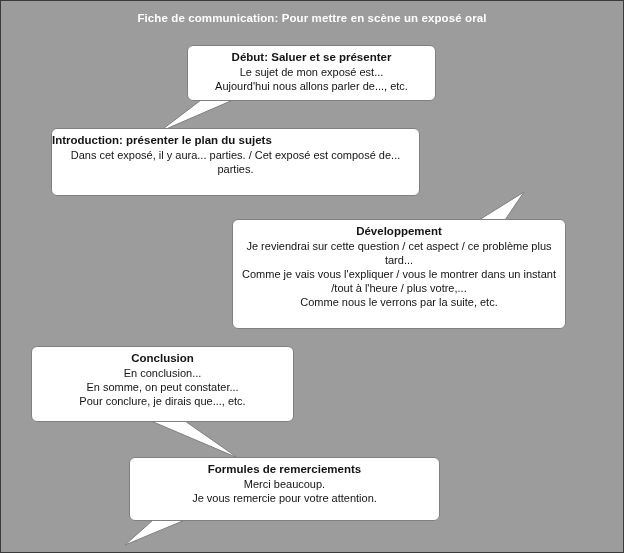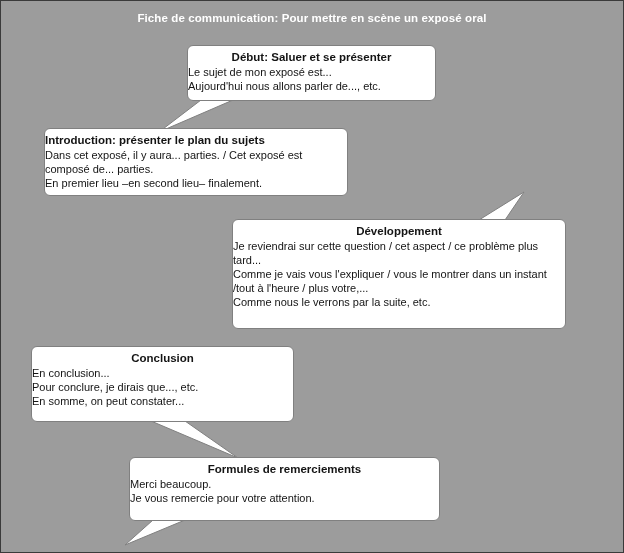--- a/index.html
+++ b/index.html
@@ -56,24 +56,24 @@
     font-size: 11px;
     line-height: 14px;
   }
   .bubble-title {
     font-weight: bold;
     font-size: 11.5px;
     line-height: 14px;
     margin-bottom: 1px;
   }
   .bubble-title.center { text-align: center; }
-  .bubble-line { white-space: normal; }
+  .bubble-line { white-space: normal; text-align: center; }
 
   #bubble-debut          { left: 186px; top: 44px;  width: 249px; min-height: 56px; }
-  #bubble-introduction   { left: 43px;  top: 127px; width: 304px; min-height: 68px; border-radius: 6px; }
+  #bubble-introduction   { left: 50px;  top: 127px; width: 369px; min-height: 68px; border-radius: 6px; }
   #bubble-developpement  { left: 231px; top: 218px; width: 334px; min-height: 110px; }
   #bubble-conclusion     { left: 30px;  top: 345px; width: 263px; min-height: 76px; }
   #bubble-remerciements  { left: 128px; top: 456px; width: 311px; min-height: 64px; }
 </style>
 </head>
 <body>
 
 <div class="canvas">
 
   <div class="page-title">Fiche de communication: Pour mettre en scène un exposé oral</div>
@@ -87,35 +87,34 @@
 
   <div class="bubble" id="bubble-debut">
     <div class="bubble-title center">Début: Saluer et se présenter</div>
     <div class="bubble-line">Le sujet de mon exposé est...</div>
     <div class="bubble-line">Aujourd'hui nous allons parler de..., etc.</div>
   </div>
 
   <div class="bubble" id="bubble-introduction">
     <div class="bubble-title">Introduction: présenter le plan du sujets</div>
     <div class="bubble-line">Dans cet exposé, il y aura... parties. / Cet exposé est composé de... parties.</div>
-    <div class="bubble-line">En premier lieu –en second lieu– finalement.</div>
   </div>
 
   <div class="bubble" id="bubble-developpement">
     <div class="bubble-title center">Développement</div>
     <div class="bubble-line">Je reviendrai sur cette question / cet aspect / ce problème plus tard...</div>
     <div class="bubble-line">Comme je vais vous l'expliquer / vous le montrer dans un instant /tout à l'heure / plus votre,...</div>
     <div class="bubble-line">Comme nous le verrons par la suite, etc.</div>
   </div>
 
   <div class="bubble" id="bubble-conclusion">
     <div class="bubble-title center">Conclusion</div>
     <div class="bubble-line">En conclusion...</div>
+    <div class="bubble-line">En somme, on peut constater...</div>
     <div class="bubble-line">Pour conclure, je dirais que..., etc.</div>
-    <div class="bubble-line">En somme, on peut constater...</div>
   </div>
 
   <div class="bubble" id="bubble-remerciements">
     <div class="bubble-title center">Formules de remerciements</div>
     <div class="bubble-line">Merci beaucoup.</div>
     <div class="bubble-line">Je vous remercie pour votre attention.</div>
   </div>
 
 </div>
 

